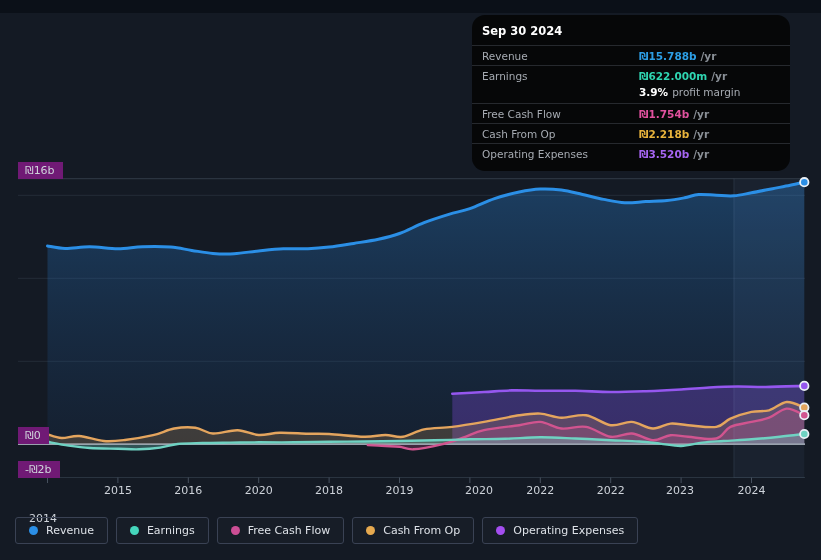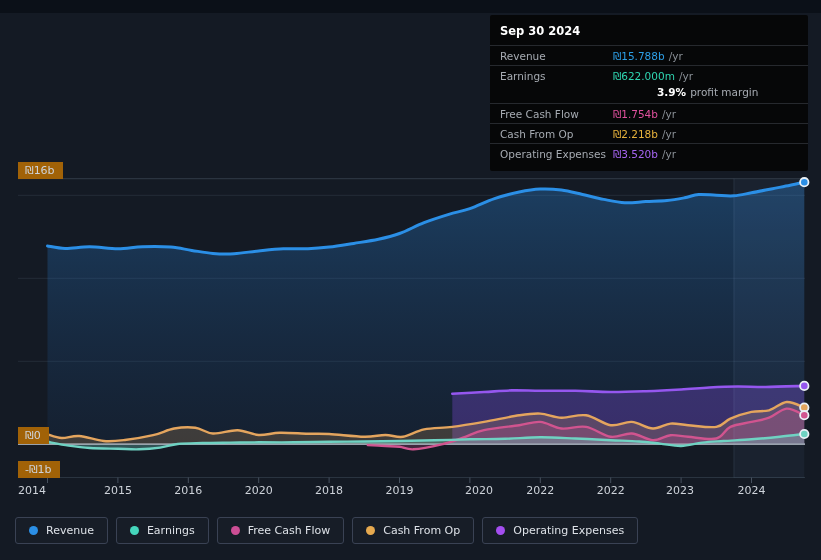--- a/index.html
+++ b/index.html
@@ -1,30 +1,30 @@
 <!DOCTYPE html>
 <html><head>
 <meta charset="utf-8">
 <style>
   html,body{margin:0;padding:0;background:#141a24;}
   .page{position:relative;width:821px;height:560px;background:#141a24;overflow:hidden;
         font-family:"DejaVu Sans","Liberation Sans",sans-serif;}
   .topbar{position:absolute;top:0;left:0;width:821px;height:13px;background:#0b1018;}
   #chart{position:absolute;top:0;left:0;}
-  .axis-y-label{position:absolute;font-size:11px;color:#ced3da;background:#a16207;
+  .axis-y-label{position:absolute;font-size:11px;color:#ced3da;background:#701a75;
         padding:2px 8px 2px 7px;line-height:13px;white-space:nowrap;}
   .axis-x-label{position:absolute;top:484px;font-size:11px;color:#ced3da;transform:translateX(-50%);
         white-space:nowrap;}
-  .tooltip{position:absolute;left:490px;top:15px;width:318px;background:#060708;border-radius:2px;
+  .tooltip{position:absolute;left:472px;top:15px;width:318px;background:#060708;border-radius:13px;
         padding-bottom:8px;z-index:5;}
   .tt-title{font-size:11.5px;font-weight:bold;color:#ffffff;padding:9px 10px 7px 10px;}
   .tt-row{display:flex;align-items:baseline;font-size:10.5px;padding:3.5px 10px;border-top:1px solid #26292e;}
   .tt-label{flex:0 0 113px;color:#a6abb2;}
-  .tt-value{font-weight:normal;}
-  .tt-suffix{color:#8a9097;margin-left:4px;font-weight:normal;}
+  .tt-value{font-weight:bold;margin-left:44px;}
+  .tt-suffix{color:#8a9097;margin-left:4px;font-weight:bold;}
   .tt-sub{display:flex;align-items:baseline;font-size:10.5px;padding:1px 10px 5px 123px;}
   .tt-sub-pct{color:#ffffff;font-weight:bold;margin-left:44px;}
   .tt-sub-txt{color:#a6abb2;margin-left:4px;}
   .legend{position:absolute;top:517px;left:15px;display:flex;gap:8px;z-index:4;}
   .chip{display:flex;align-items:center;gap:8px;height:25px;padding:0 13px;border:1px solid #3a4254;
         border-radius:3px;font-size:11px;color:#dde1e7;background:rgba(255,255,255,0.015);cursor:pointer;}
   .chip .dot{width:9px;height:9px;border-radius:50%;}
 </style>
 </head>
 <body>
@@ -72,24 +72,24 @@
       <circle cx="804.3" cy="182.2" r="4.2" fill="#2b8fe6" stroke="#eaf0f6" stroke-width="1.8"></circle>
       <circle cx="804.3" cy="385.9" r="4.2" fill="#9557ef" stroke="#eaf0f6" stroke-width="1.8"></circle>
       <circle cx="804.3" cy="407.5" r="4.2" fill="#e4a55e" stroke="#eaf0f6" stroke-width="1.8"></circle>
       <circle cx="804.3" cy="415.2" r="4.2" fill="#d1548f" stroke="#eaf0f6" stroke-width="1.8"></circle>
       <circle cx="804.3" cy="434" r="4.2" fill="#6fd2c2" stroke="#eaf0f6" stroke-width="1.8"></circle>
     </svg>
 
   <div id="ylabels">
       <div class="axis-y-label" style="left: 18px; top: 161.7px;">₪16b</div>
       <div class="axis-y-label" style="left: 18px; top: 427.3px;">₪0</div>
-      <div class="axis-y-label" style="left: 18px; top: 460.5px;">-₪1b</div>
+      <div class="axis-y-label" style="left: 18px; top: 460.5px;">-₪2b</div>
     </div>
   <div id="xlabels">
-      <div class="axis-x-label" style="left: 32px;">2014</div>
+      <div class="axis-x-label" style="left: 43px; margin-top: 28px;">2014</div>
       <div class="axis-x-label" style="left: 117.9px;">2015</div>
       <div class="axis-x-label" style="left: 188.3px;">2016</div>
       <div class="axis-x-label" style="left: 258.7px;">2020</div>
       <div class="axis-x-label" style="left: 329.1px;">2018</div>
       <div class="axis-x-label" style="left: 399.5px;">2019</div>
       <div class="axis-x-label" style="left: 450px; margin-left: 29px;">2020</div>
       <div class="axis-x-label" style="left: 540.3px;">2022</div>
       <div class="axis-x-label" style="left: 610.7px;">2022</div>
       <div class="axis-x-label" style="left: 680px;">2023</div>
       <div class="axis-x-label" style="left: 751.5px;">2024</div>

